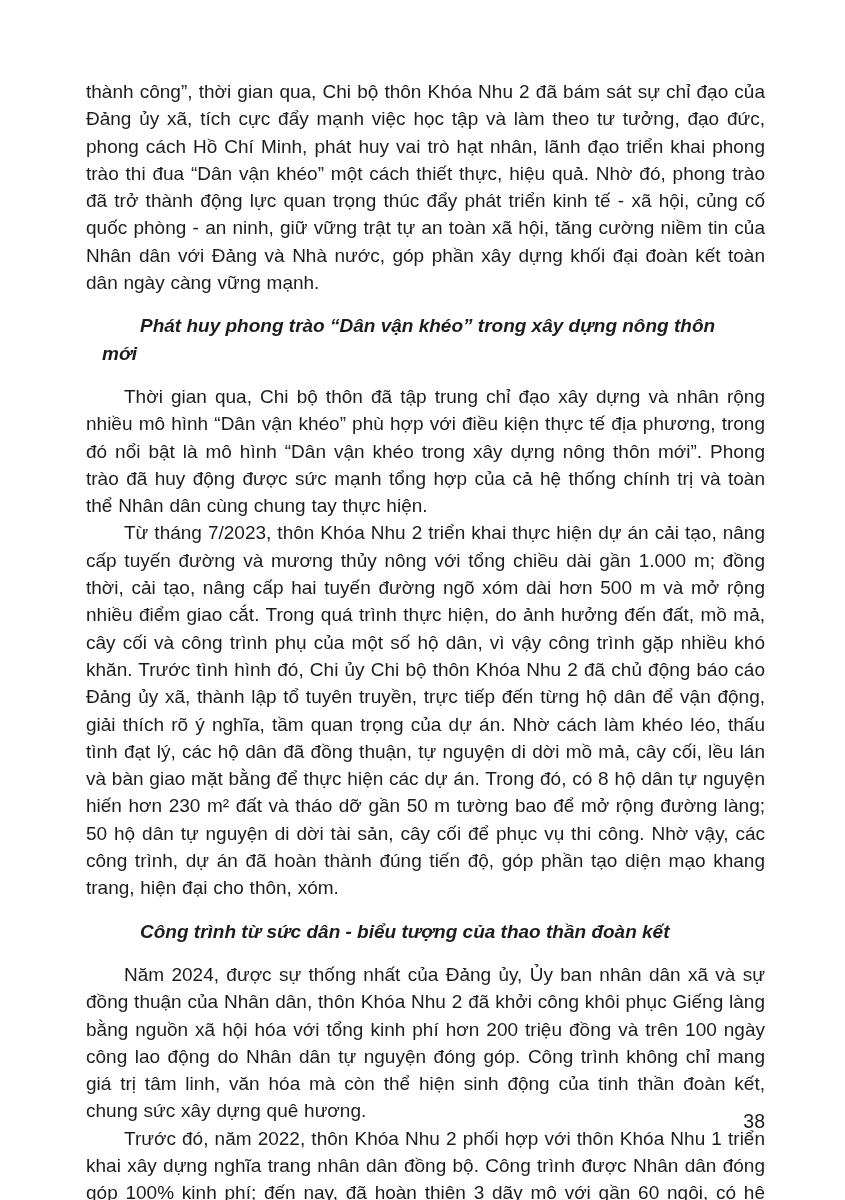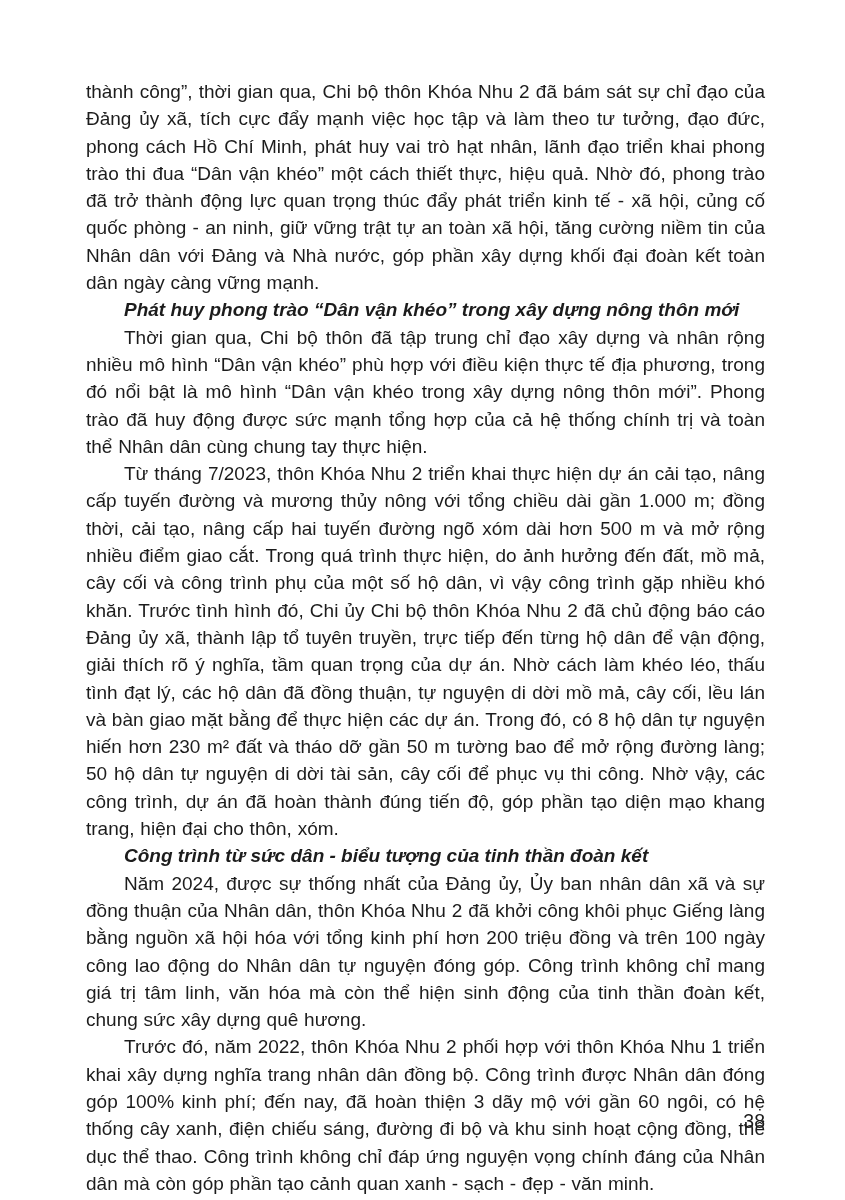--- a/index.html
+++ b/index.html
@@ -29,21 +29,21 @@
     line-height: 27.3px;
     text-align: justify;
     text-indent: 38px;
     color: #1c1c1c;
     word-spacing: 0.5px;
   }
   .para.no-indent {
     text-indent: 0;
   }
   .heading {
-    margin: 0;
+    margin: 16px;
     font-size: 19px;
     line-height: 27.3px;
     font-weight: bold;
     font-style: italic;
     text-indent: 38px;
     color: #1c1c1c;
   }
   .page-number {
     position: absolute;
     top: 1110px;
@@ -54,18 +54,18 @@
 </style>
 </head>
 <body>
 
 <div class="page">
   <div class="text-column">
     <p class="para no-indent">thành công”, thời gian qua, Chi bộ thôn Khóa Nhu 2 đã bám sát sự chỉ đạo của Đảng ủy xã, tích cực đẩy mạnh việc học tập và làm theo tư tưởng, đạo đức, phong cách Hồ Chí Minh, phát huy vai trò hạt nhân, lãnh đạo triển khai phong trào thi đua “Dân vận khéo” một cách thiết thực, hiệu quả. Nhờ đó, phong trào đã trở thành động lực quan trọng thúc đẩy phát triển kinh tế - xã hội, củng cố quốc phòng - an ninh, giữ vững trật tự an toàn xã hội, tăng cường niềm tin của Nhân dân với Đảng và Nhà nước, góp phần xây dựng khối đại đoàn kết toàn dân ngày càng vững mạnh.</p>
     <p class="heading">Phát huy phong trào “Dân vận khéo” trong xây dựng nông thôn mới</p>
     <p class="para">Thời gian qua, Chi bộ thôn đã tập trung chỉ đạo xây dựng và nhân rộng nhiều mô hình “Dân vận khéo” phù hợp với điều kiện thực tế địa phương, trong đó nổi bật là mô hình “Dân vận khéo trong xây dựng nông thôn mới”. Phong trào đã huy động được sức mạnh tổng hợp của cả hệ thống chính trị và toàn thể Nhân dân cùng chung tay thực hiện.</p>
     <p class="para">Từ tháng 7/2023, thôn Khóa Nhu 2 triển khai thực hiện dự án cải tạo, nâng cấp tuyến đường và mương thủy nông với tổng chiều dài gần 1.000 m; đồng thời, cải tạo, nâng cấp hai tuyến đường ngõ xóm dài hơn 500 m và mở rộng nhiều điểm giao cắt. Trong quá trình thực hiện, do ảnh hưởng đến đất, mồ mả, cây cối và công trình phụ của một số hộ dân, vì vậy công trình gặp nhiều khó khăn. Trước tình hình đó, Chi ủy Chi bộ thôn Khóa Nhu 2 đã chủ động báo cáo Đảng ủy xã, thành lập tổ tuyên truyền, trực tiếp đến từng hộ dân để vận động, giải thích rõ ý nghĩa, tầm quan trọng của dự án. Nhờ cách làm khéo léo, thấu tình đạt lý, các hộ dân đã đồng thuận, tự nguyện di dời mồ mả, cây cối, lều lán và bàn giao mặt bằng để thực hiện các dự án. Trong đó, có 8 hộ dân tự nguyện hiến hơn 230 m² đất và tháo dỡ gần 50 m tường bao để mở rộng đường làng; 50 hộ dân tự nguyện di dời tài sản, cây cối để phục vụ thi công. Nhờ vậy, các công trình, dự án đã hoàn thành đúng tiến độ, góp phần tạo diện mạo khang trang, hiện đại cho thôn, xóm.</p>
-    <p class="heading">Công trình từ sức dân - biểu tượng của tinh thần đoàn kết</p>
+    <p class="heading">Công trình từ sức dân - biểu tượng của thao thần đoàn kết</p>
     <p class="para">Năm 2024, được sự thống nhất của Đảng ủy, Ủy ban nhân dân xã và sự đồng thuận của Nhân dân, thôn Khóa Nhu 2 đã khởi công khôi phục Giếng làng bằng nguồn xã hội hóa với tổng kinh phí hơn 200 triệu đồng và trên 100 ngày công lao động do Nhân dân tự nguyện đóng góp. Công trình không chỉ mang giá trị tâm linh, văn hóa mà còn thể hiện sinh động của tinh thần đoàn kết, chung sức xây dựng quê hương.</p>
     <p class="para">Trước đó, năm 2022, thôn Khóa Nhu 2 phối hợp với thôn Khóa Nhu 1 triển khai xây dựng nghĩa trang nhân dân đồng bộ. Công trình được Nhân dân đóng góp 100% kinh phí; đến nay, đã hoàn thiện 3 dãy mộ với gần 60 ngôi, có hệ thống cây xanh, điện chiếu sáng, đường đi bộ và khu sinh hoạt cộng đồng, thể dục thể thao. Công trình không chỉ đáp ứng nguyện vọng chính đáng của Nhân dân mà còn góp phần tạo cảnh quan xanh - sạch - đẹp - văn minh.</p>
   </div>
   <div class="page-number">38</div>
 </div>
 
 </body></html>

